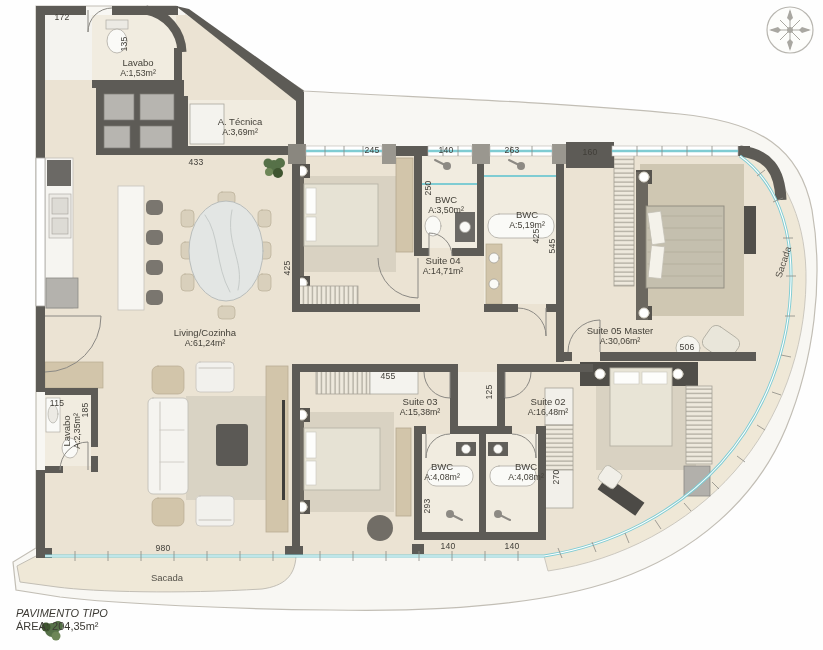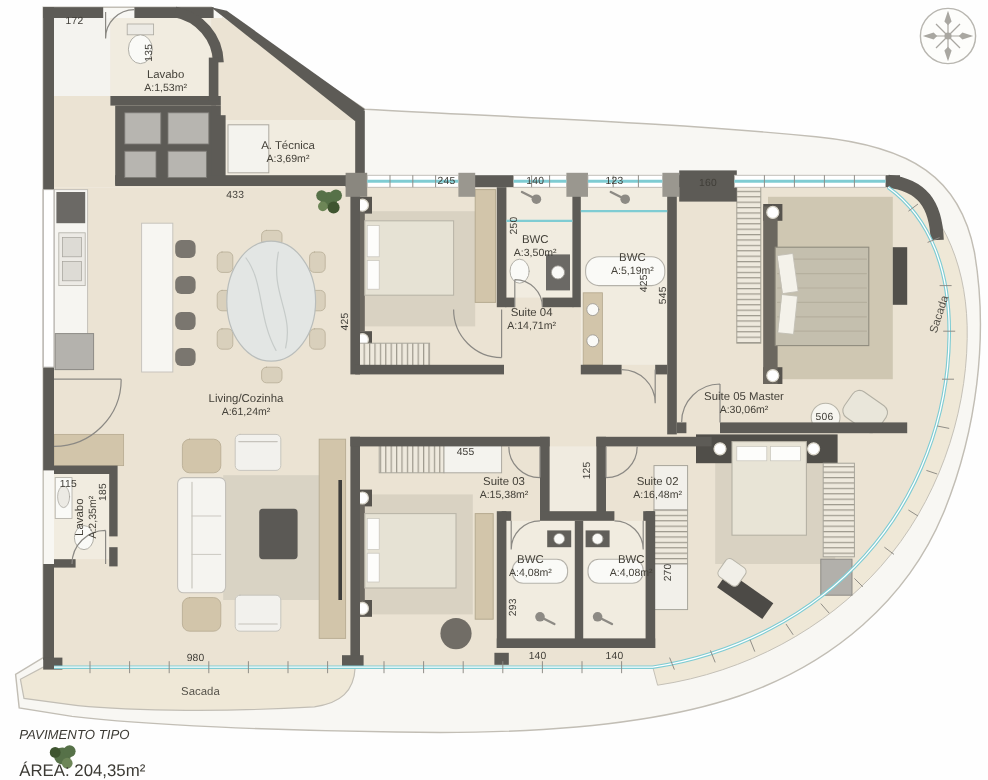--- a/index.html
+++ b/index.html
@@ -12,21 +12,21 @@
   .rlabel .ra{font-size:8.8px;color:var(--ink,#444139);}
   .rlabel.rot{transform:translate(-50%,-50%) rotate(var(--rot,-90deg));}
   .blabel{position:absolute;transform:translate(-50%,-50%);font-size:9.5px;color:#55524a;z-index:5;white-space:nowrap;}
   .blabel.rot{transform:translate(-50%,-50%) rotate(var(--rot,-72deg));}
   .dim{position:absolute;transform:translate(-50%,-50%);font-size:8.6px;color:#403e38;z-index:5;
        letter-spacing:.2px;white-space:nowrap;}
   .dim.v{transform:translate(-50%,-50%) rotate(-90deg);}
   .titleblock{position:absolute;left:16px;top:606px;z-index:6;}
   .titleblock .t1{font-size:14.5px;font-weight:600;letter-spacing:.3px;color:#37352f;}
   .titleblock .t2{font-size:11px;color:#3c3a34;margin-top:1px;font-style:italic;}
-  .titleblock .t3{font-size:14px;color:#3c3a34;margin-top:15px;}
+  .titleblock .t3{font-size:11px;color:#3c3a34;margin-top:1px;}
 </style>
 </head>
 <body>
 
 <div class="canvas">
 
 <svg class="plan" width="823" height="650" viewBox="0 0 823 650">
   <defs>
     <pattern id="hatchV" width="4.5" height="8" patternUnits="userSpaceOnUse">
       <rect width="4.5" height="8" fill="#eee9dd"></rect>
@@ -461,21 +461,21 @@
   <span class="ra">A:2,35m²</span>
 </div>
 <div class="blabel" style="left:167px;top:577px">Sacada</div>
 <div class="blabel rot" style="left:783px;top:262px;--rot:-72deg">Sacada</div>
 
 <div class="dim" style="left:62px;top:17px">172</div>
 <div class="dim v" style="left:124px;top:44px">135</div>
 <div class="dim" style="left:196px;top:162px">433</div>
 <div class="dim" style="left:372px;top:150px">245</div>
 <div class="dim" style="left:446px;top:150px">140</div>
-<div class="dim" style="left:512px;top:150px">123</div>
+<div class="dim" style="left:512px;top:150px">263</div>
 <div class="dim" style="left:590px;top:152px">160</div>
 <div class="dim v" style="left:428px;top:188px">250</div>
 <div class="dim v" style="left:287px;top:268px">425</div>
 <div class="dim v" style="left:536px;top:236px">425</div>
 <div class="dim v" style="left:552px;top:246px">545</div>
 <div class="dim" style="left:687px;top:347px">506</div>
 <div class="dim" style="left:388px;top:376px">455</div>
 <div class="dim v" style="left:489px;top:392px">125</div>
 <div class="dim v" style="left:556px;top:477px">270</div>
 <div class="dim v" style="left:427px;top:506px">293</div>

